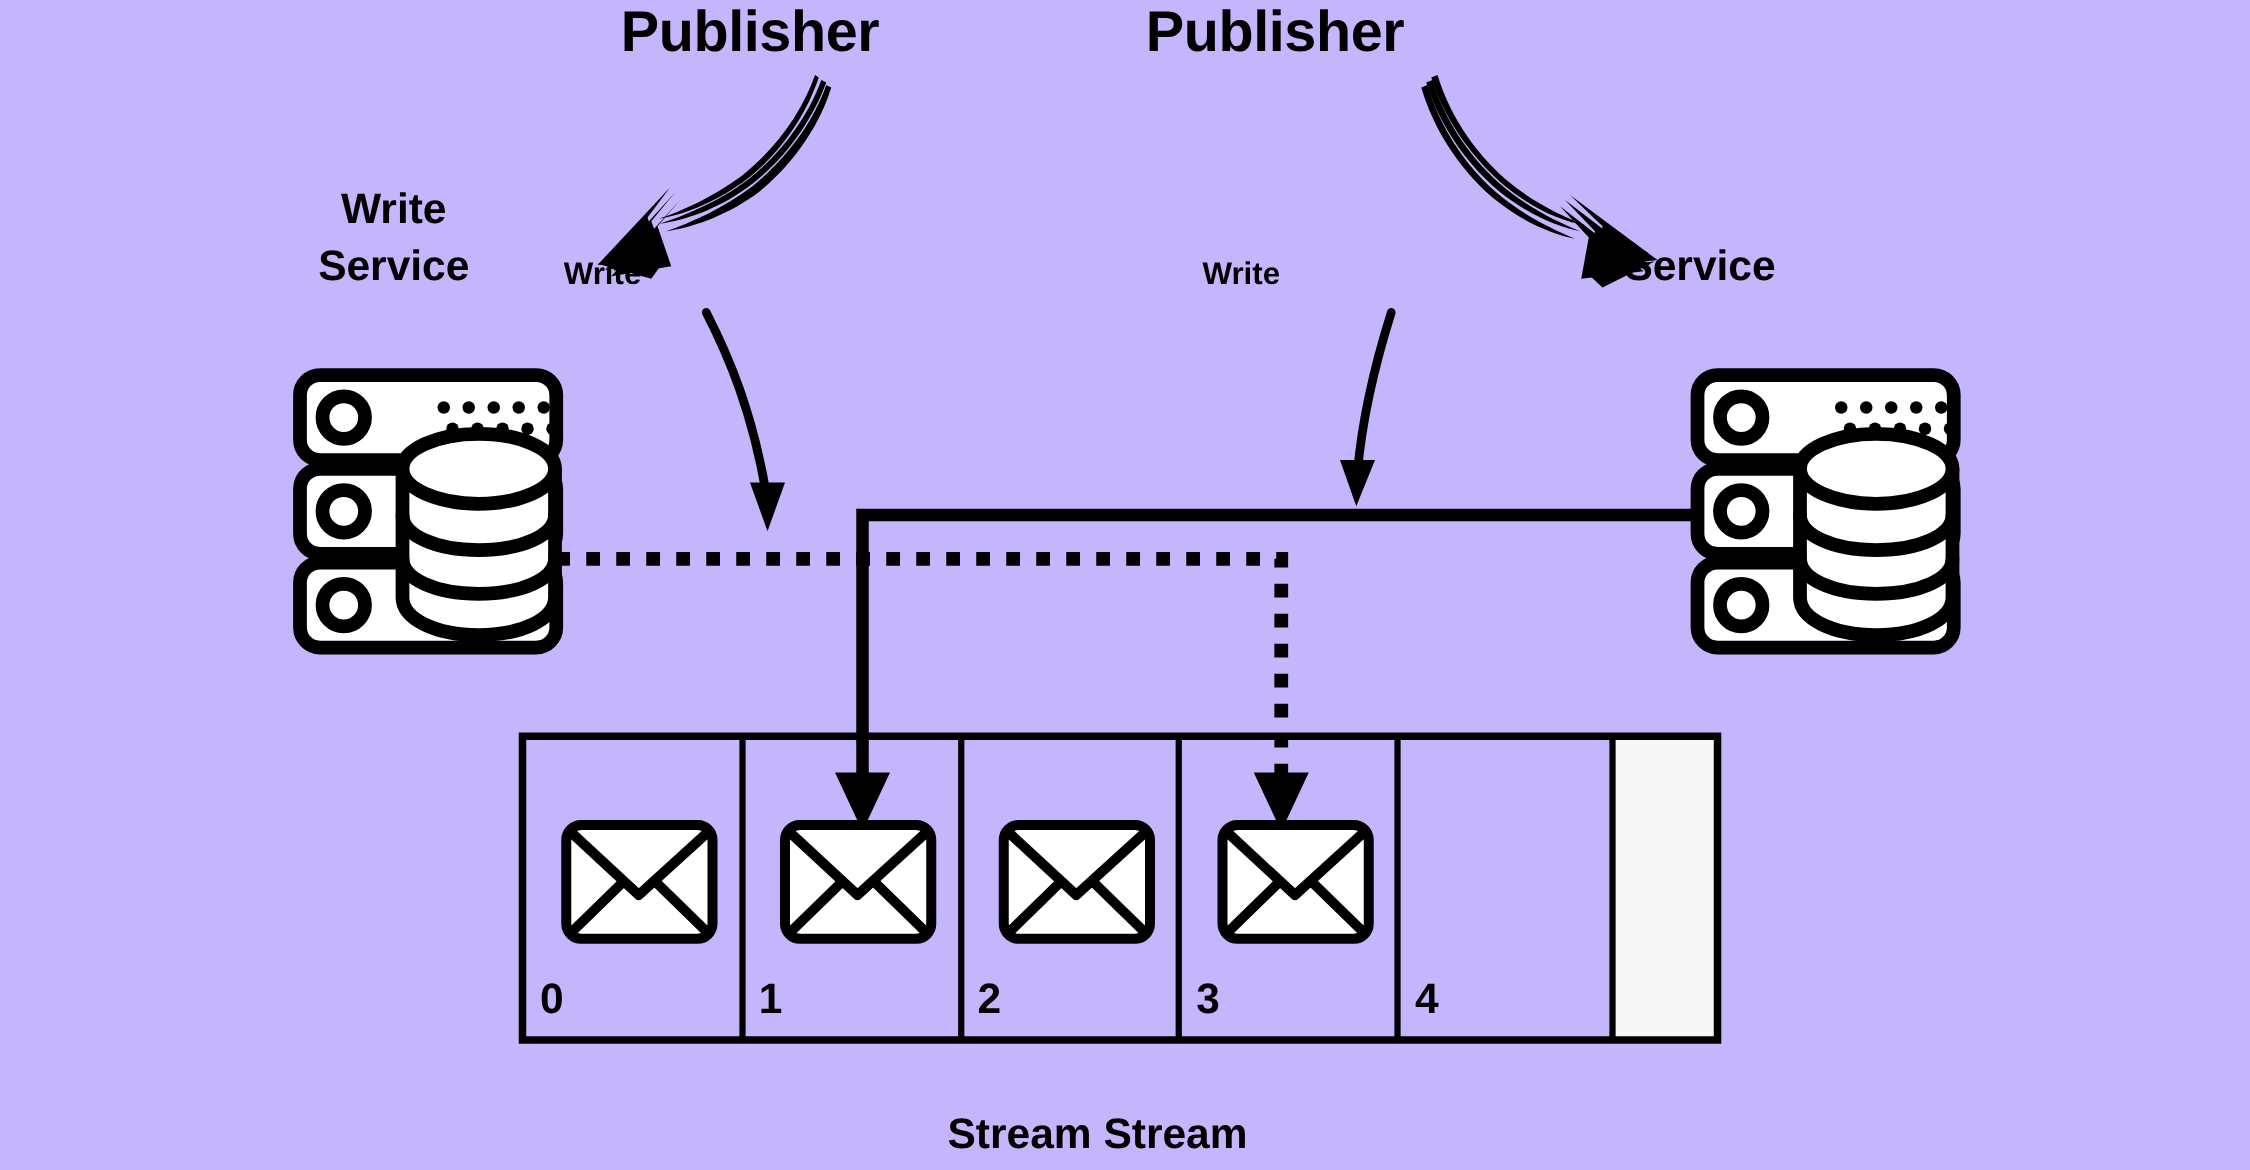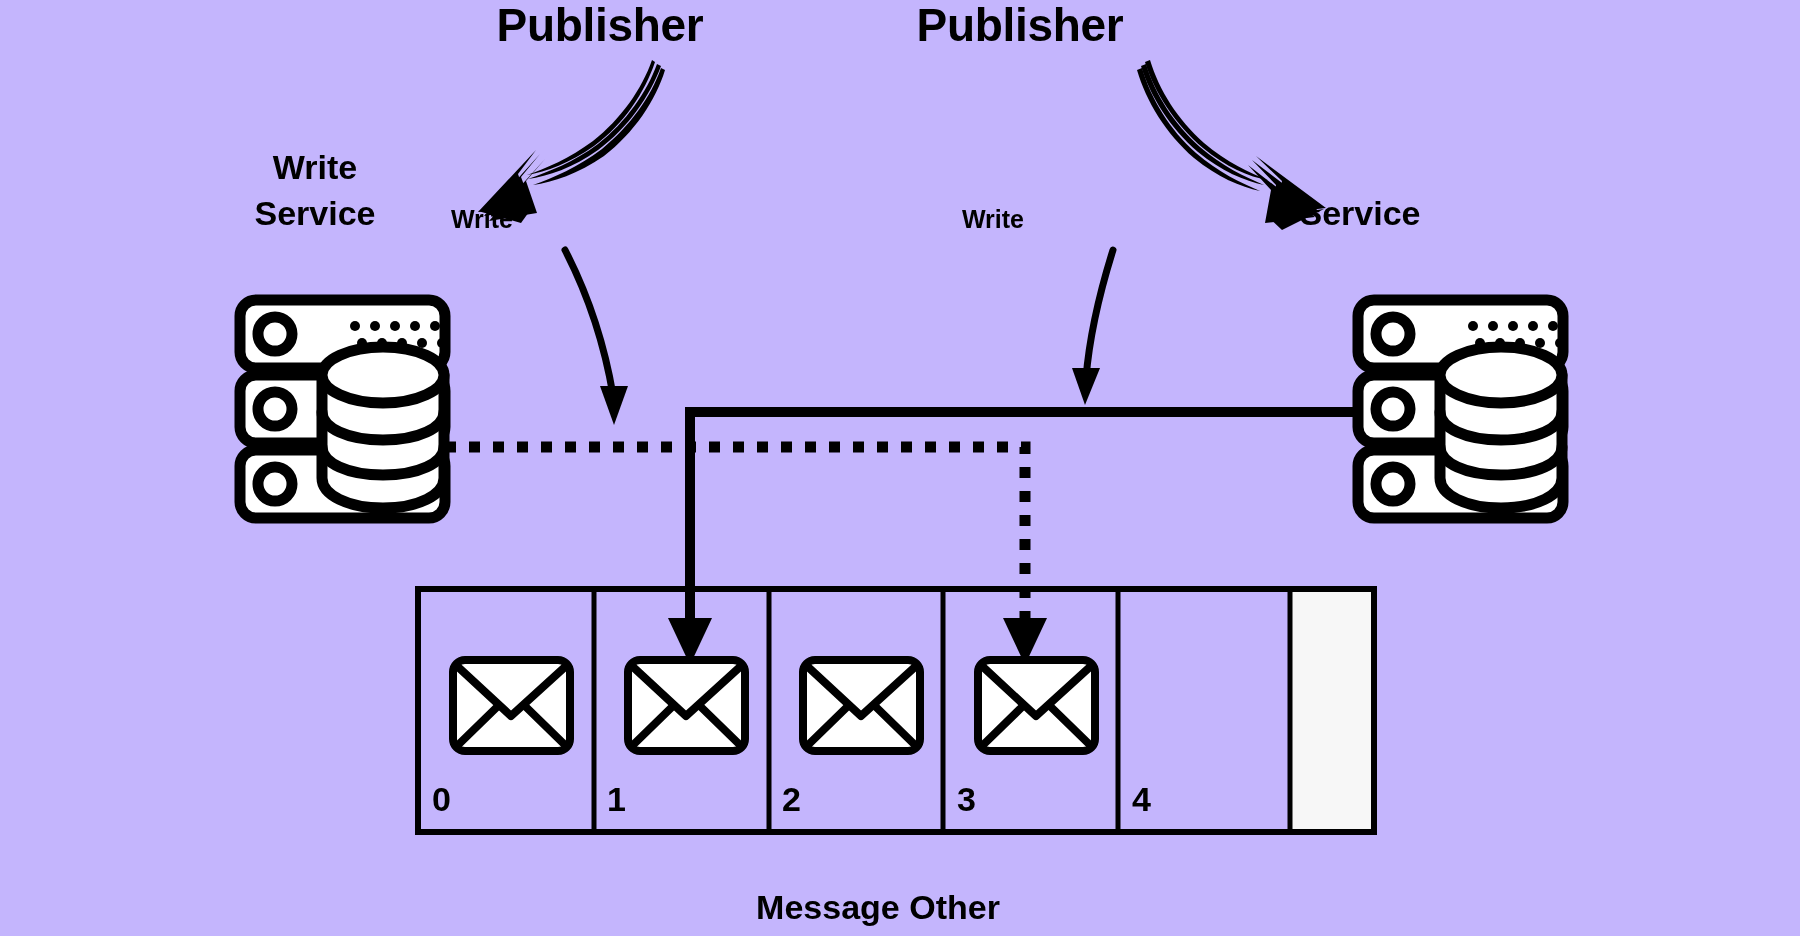--- a/index.html
+++ b/index.html
@@ -75,21 +75,21 @@
 
     <div class="lbl lbl-service" style="left:175px; top:148px; width:280px;">Write</div>
     <div class="lbl lbl-service" style="left:175px; top:194px; width:280px;">Service</div>
 
     <div class="lbl lbl-service" style="left:1110px; top:194px; width:500px;">Service</div>
 
     <div class="lbl lbl-op" style="left:392px; top:205px; width:180px;">Write</div>
 
     <div class="lbl lbl-op" style="left:903px; top:205px; width:180px;">Write</div>
 
-    <div class="lbl lbl-stream" style="left:528px; top:888px; width:700px;">Message Other</div>
+    <div class="lbl lbl-stream" style="left:528px; top:888px; width:700px;">Stream Stream</div>
 
     <div class="cell-index" style="left:432px; top:780px;">0</div>
     <div class="cell-index" style="left:607px; top:780px;">1</div>
     <div class="cell-index" style="left:782px; top:780px;">2</div>
     <div class="cell-index" style="left:957px; top:780px;">3</div>
     <div class="cell-index" style="left:1132px; top:780px;">4</div>
 
     <svg class="svg-layer" viewBox="0 0 1800 936" xmlns="http://www.w3.org/2000/svg">
 
       <g fill="#000">

